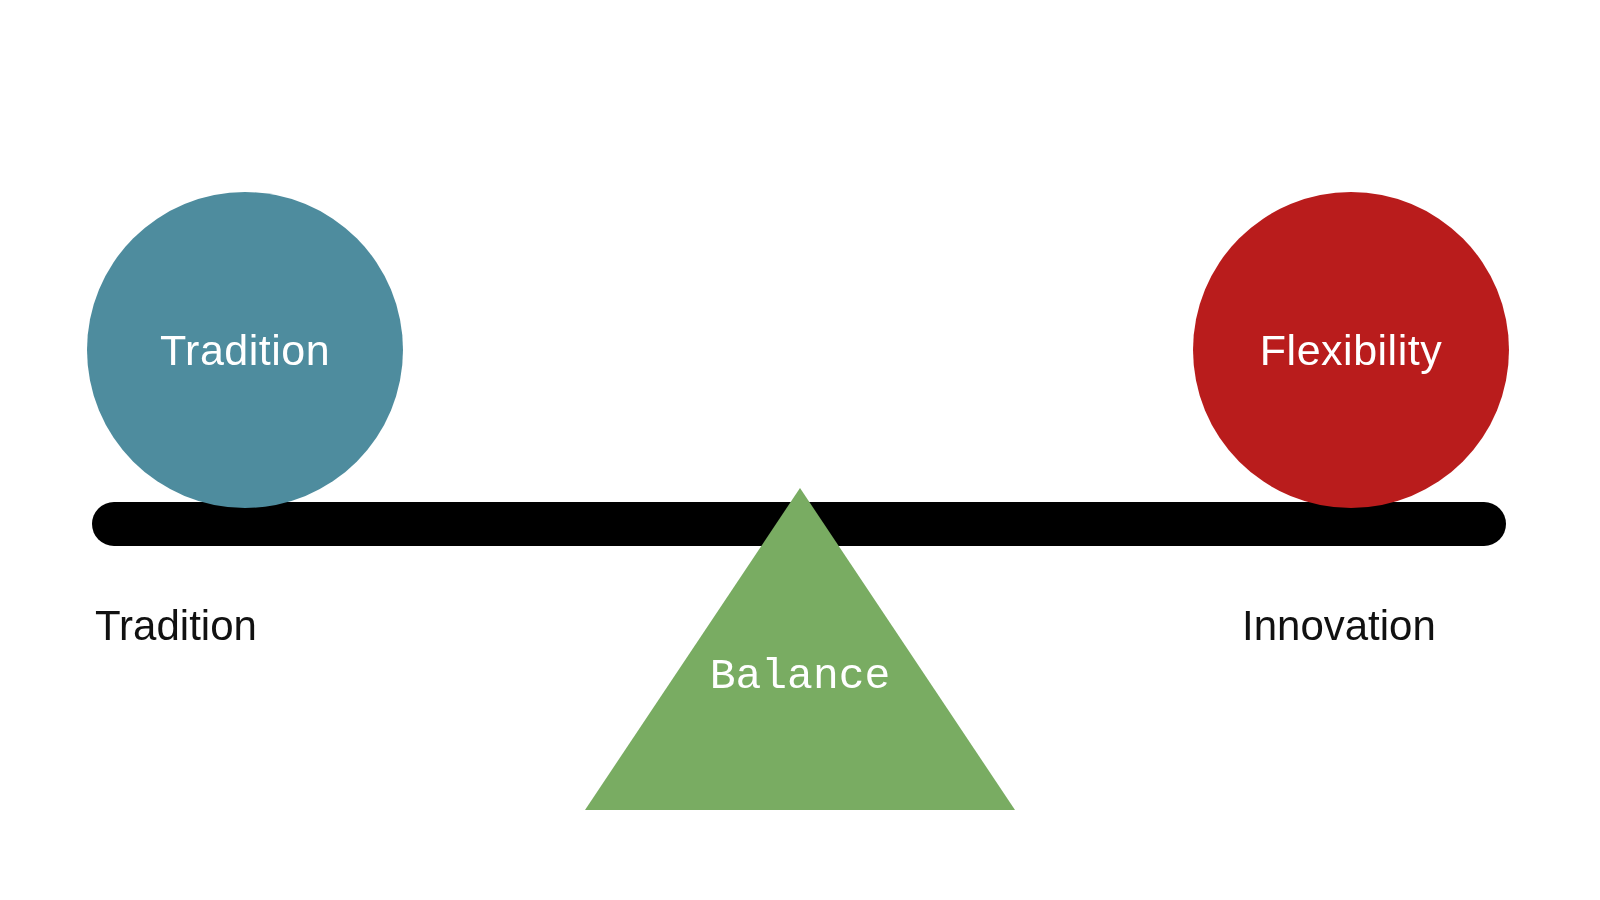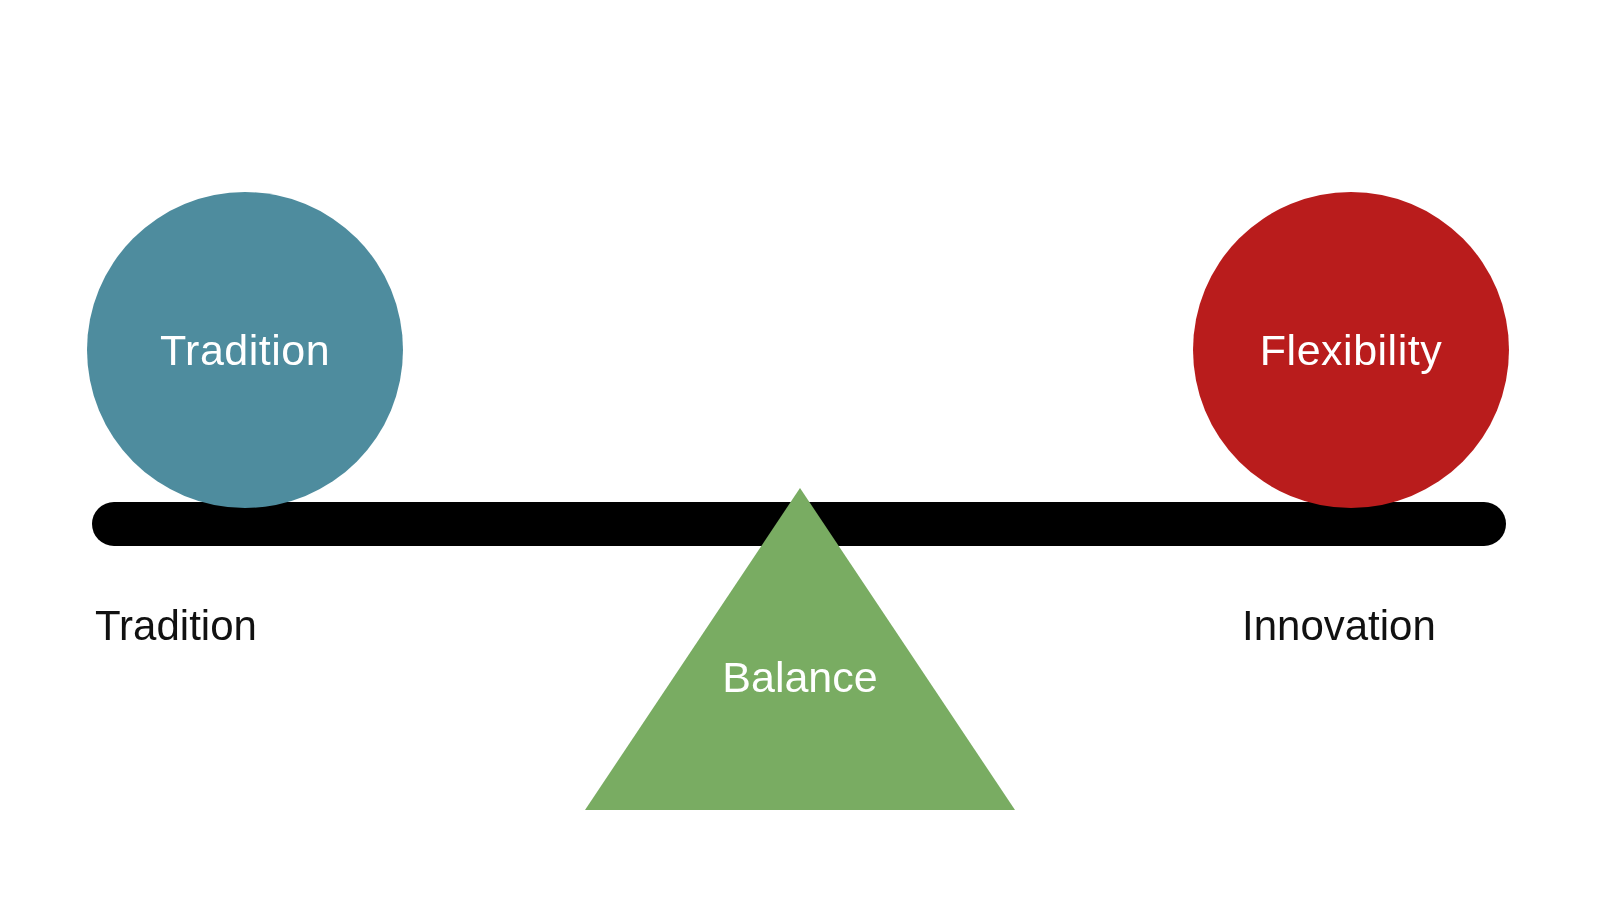--- a/index.html
+++ b/index.html
@@ -86,21 +86,21 @@
   </div>
 
   <div class="circle circle-right" style="background-color: #b91c1c; color: rgb(255, 255, 255); text-align: right;">
     <span>Flexibility</span>
   </div>
 
   <svg class="fulcrum-svg" viewBox="0 0 430 322" preserveAspectRatio="none">
     <polygon points="215,0 430,322 0,322" fill="#79ac62"></polygon>
   </svg>
 
-  <div class="fulcrum-label" style="color: rgb(255, 255, 255);">
+  <div class="fulcrum-label" style="color: rgb(255, 255, 255); font-family: Liberation Mono, monospace;">
     <div>Balance</div>
   </div>
 
   <div class="caption caption-left">Tradition</div>
 
   <div class="caption caption-right">Innovation</div>
 
 </div>
 
 </body></html>

